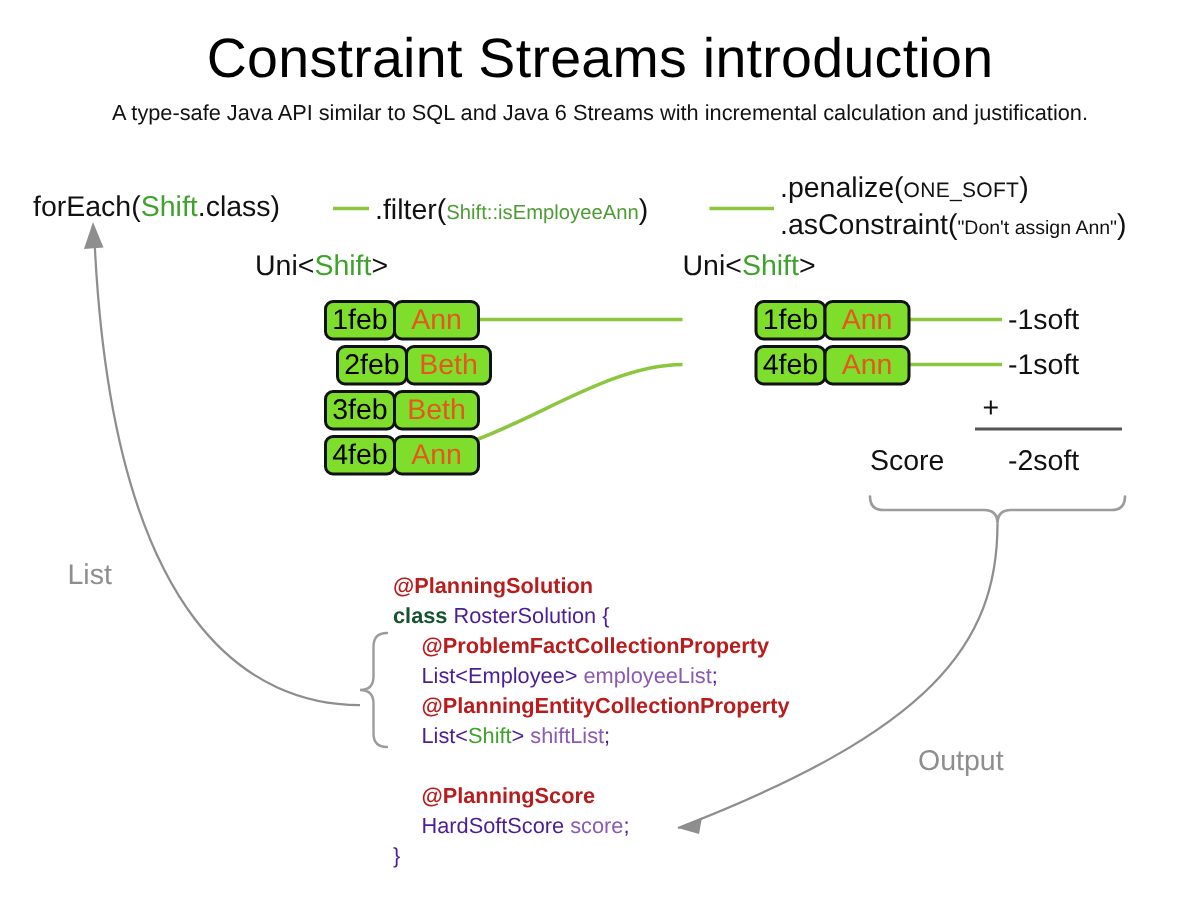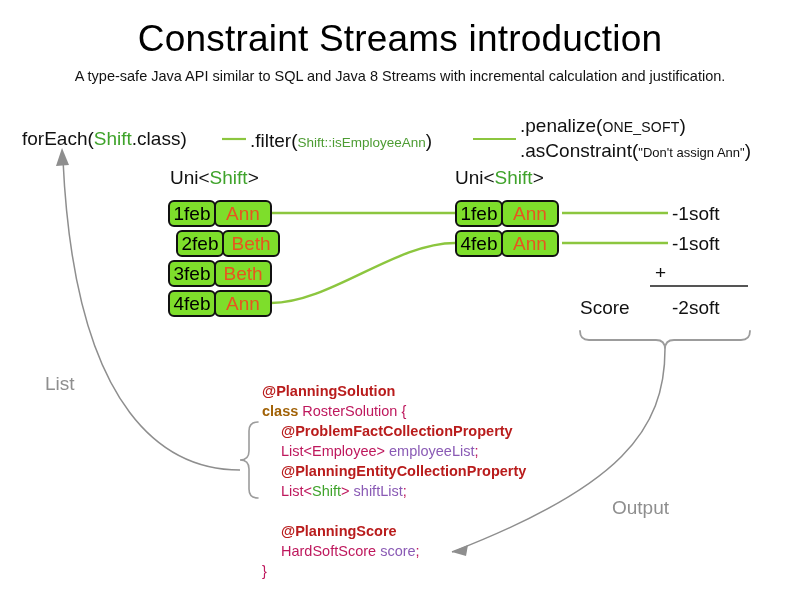--- a/index.html
+++ b/index.html
@@ -40,21 +40,21 @@
   #wires{position:absolute;left:0;top:0;width:800px;height:600px;pointer-events:none;}
 
   
   .uni{font-size:19px;color:#111;white-space:nowrap;text-align:center;}
   #uni-left{left:170px;top:167px;}
   #uni-right{left:455px;top:167px;}
 
   
   .card{
     position:absolute;height:27px;
-    display:flex;align-items:stretch;
+    display:flex;align-items:stretch;margin-left:48px;
   }
   .cell{
     border:2px solid #111;border-radius:6px;
     background:#7ede2b;
     display:flex;align-items:center;justify-content:center;
     font-size:19px;line-height:1;box-sizing:border-box;
   }
   .cell.date{width:48px;color:#000;}
   .cell.name{min-width:58px;padding:0 5px;color:#e8551f;margin-left:-2px;}
 
@@ -68,33 +68,33 @@
 
   
   .io{font-size:19px;color:#8e8e8e;white-space:nowrap;}
   #input-lbl{left:45px;top:373px;}
   #output-lbl{left:612px;top:497px;}
 
   
   #src{left:262px;top:381px;font-size:14.5px;line-height:20px;white-space:pre;}
   #src div{height:20px;white-space:pre;}
   .anno{color:#b91c1c;font-weight:bold;}
-  .kw{color:#a16207;font-weight:bold;}
+  .kw{color:#14532d;font-weight:bold;}
   .fld{color:#8a5ab5;}
-  .pl{color:#be185d;}
+  .pl{color:#4c1d95;}
   .gshift{color:#3fa32b;}
   .ind{display:inline-block;width:19px;}
 </style>
 </head>
 <body>
 
 <div id="stage">
 
   <div class="abs" id="title">Constraint Streams introduction</div>
-  <div class="abs" id="subtitle">A type-safe Java API similar to SQL and Java 8 Streams with incremental calculation and justification.</div>
+  <div class="abs" id="subtitle">A type-safe Java API similar to SQL and Java 6 Streams with incremental calculation and justification.</div>
 
   <svg id="wires" viewBox="0 0 800 600">
 
     <line x1="222" y1="139" x2="246" y2="139" stroke="#8cc63f" stroke-width="2.2"></line>
     <line x1="473" y1="139" x2="516" y2="139" stroke="#8cc63f" stroke-width="2.2"></line>
 
     <line x1="271" y1="213" x2="455" y2="213" stroke="#8cc63f" stroke-width="2.4"></line>
 
     <path d="M271,303 C330,303 395,243 455,243" fill="none" stroke="#8cc63f" stroke-width="2.4"></path>
 

